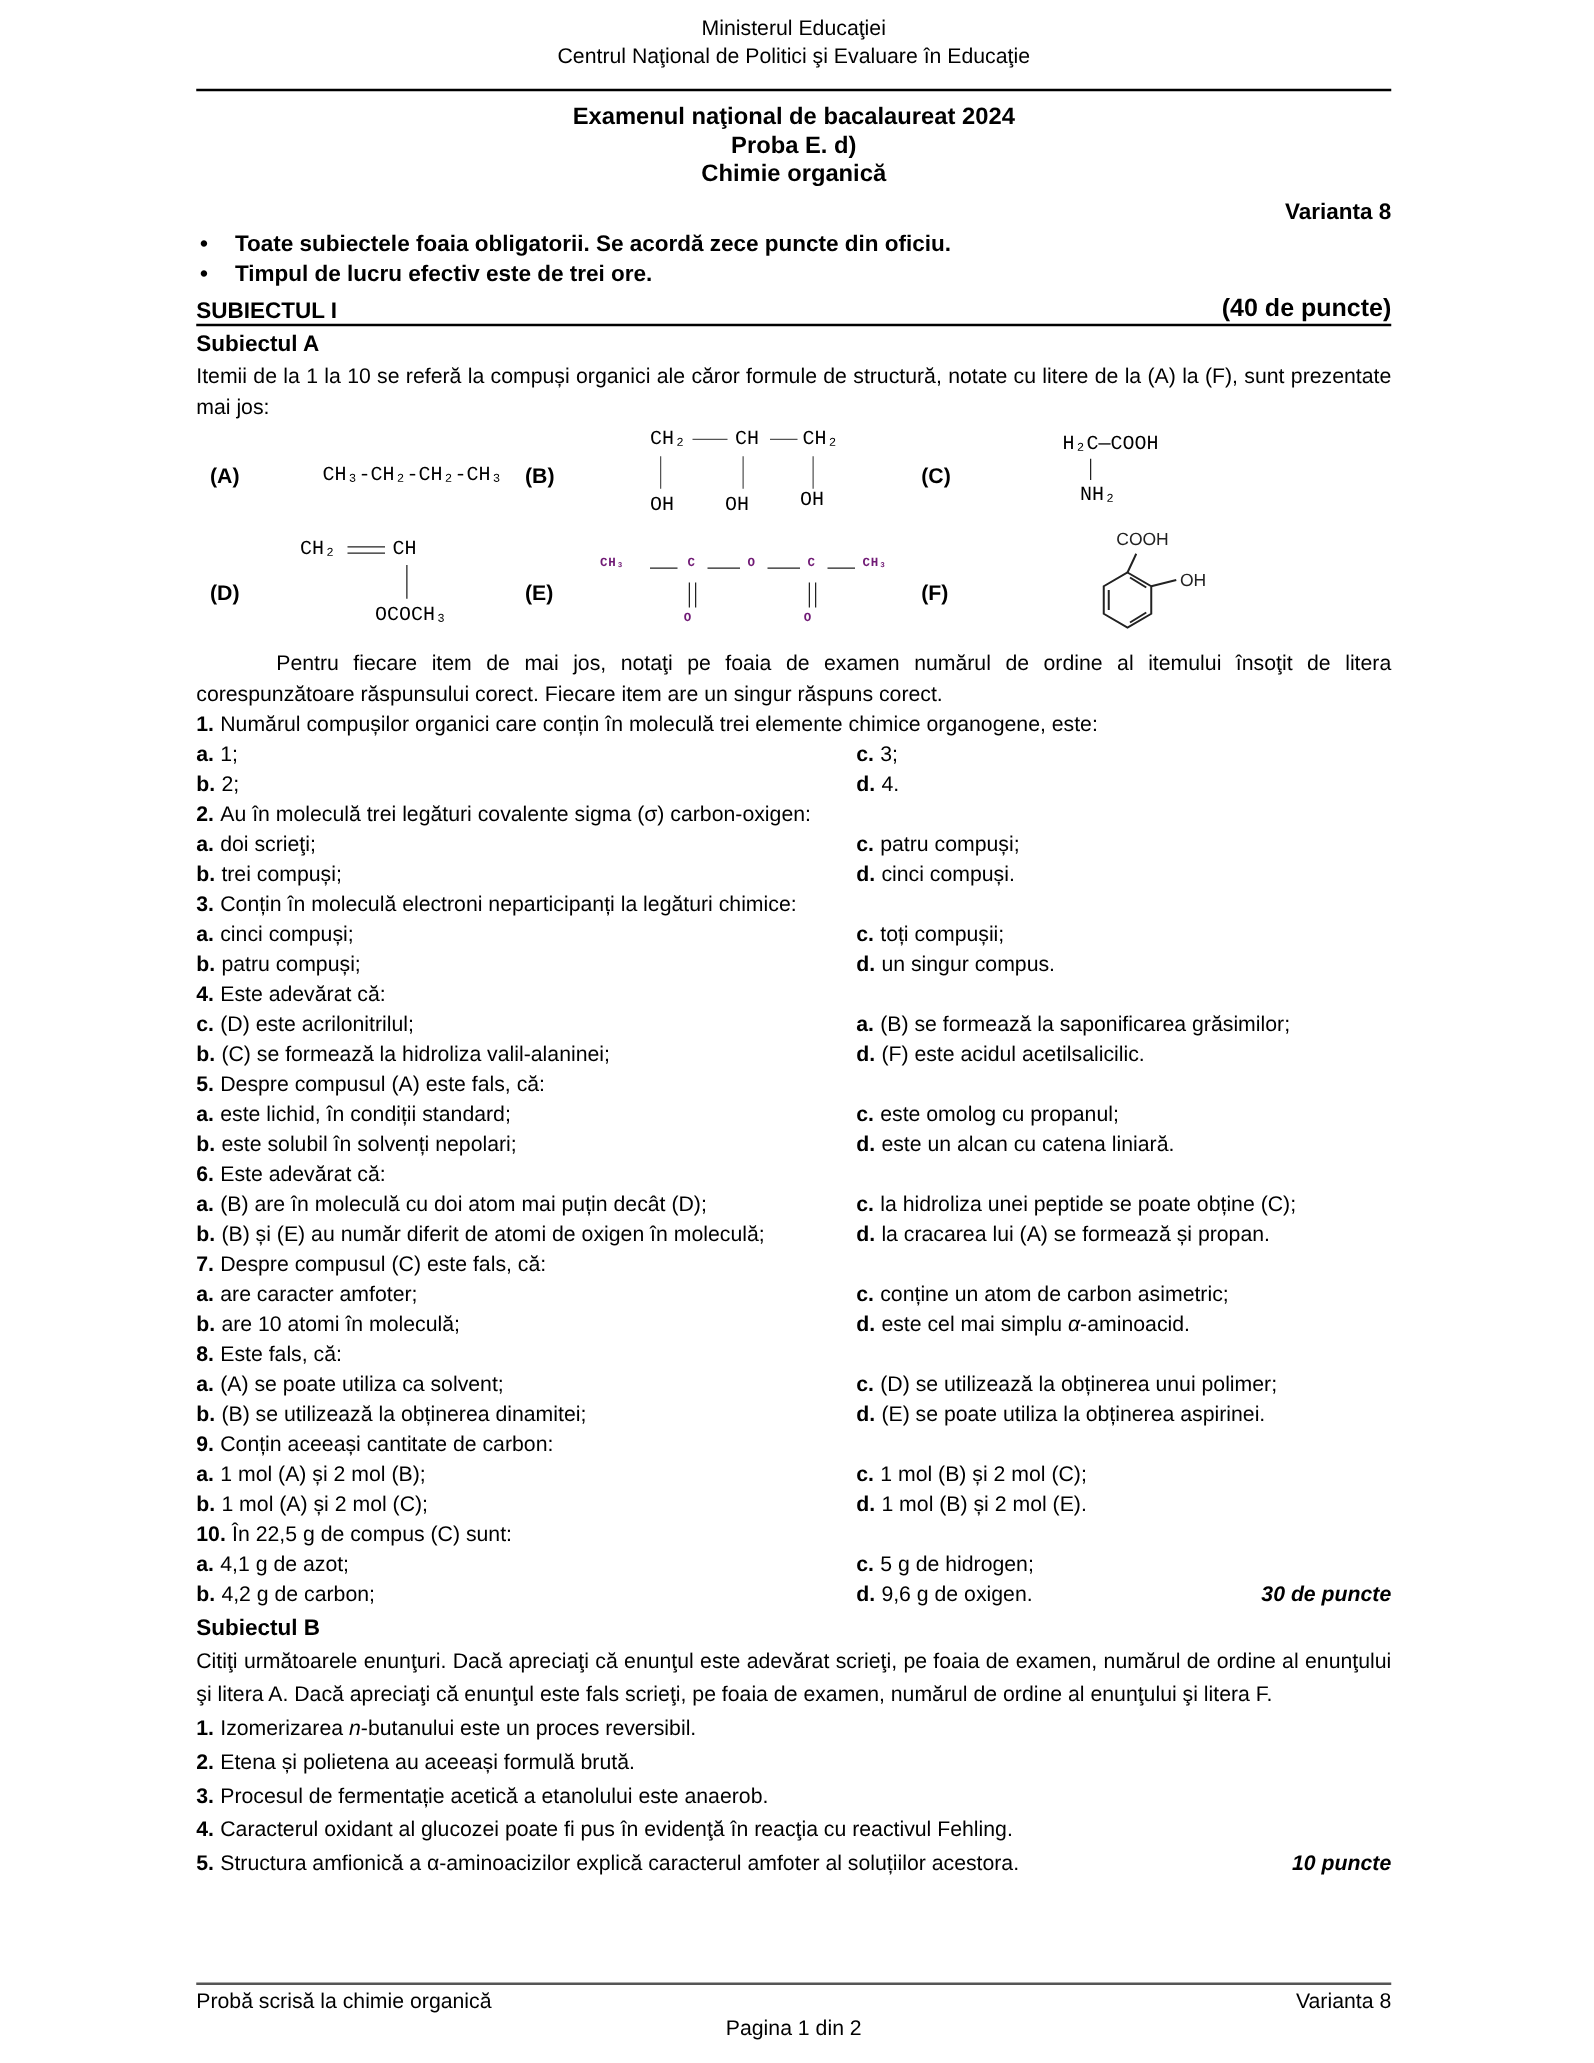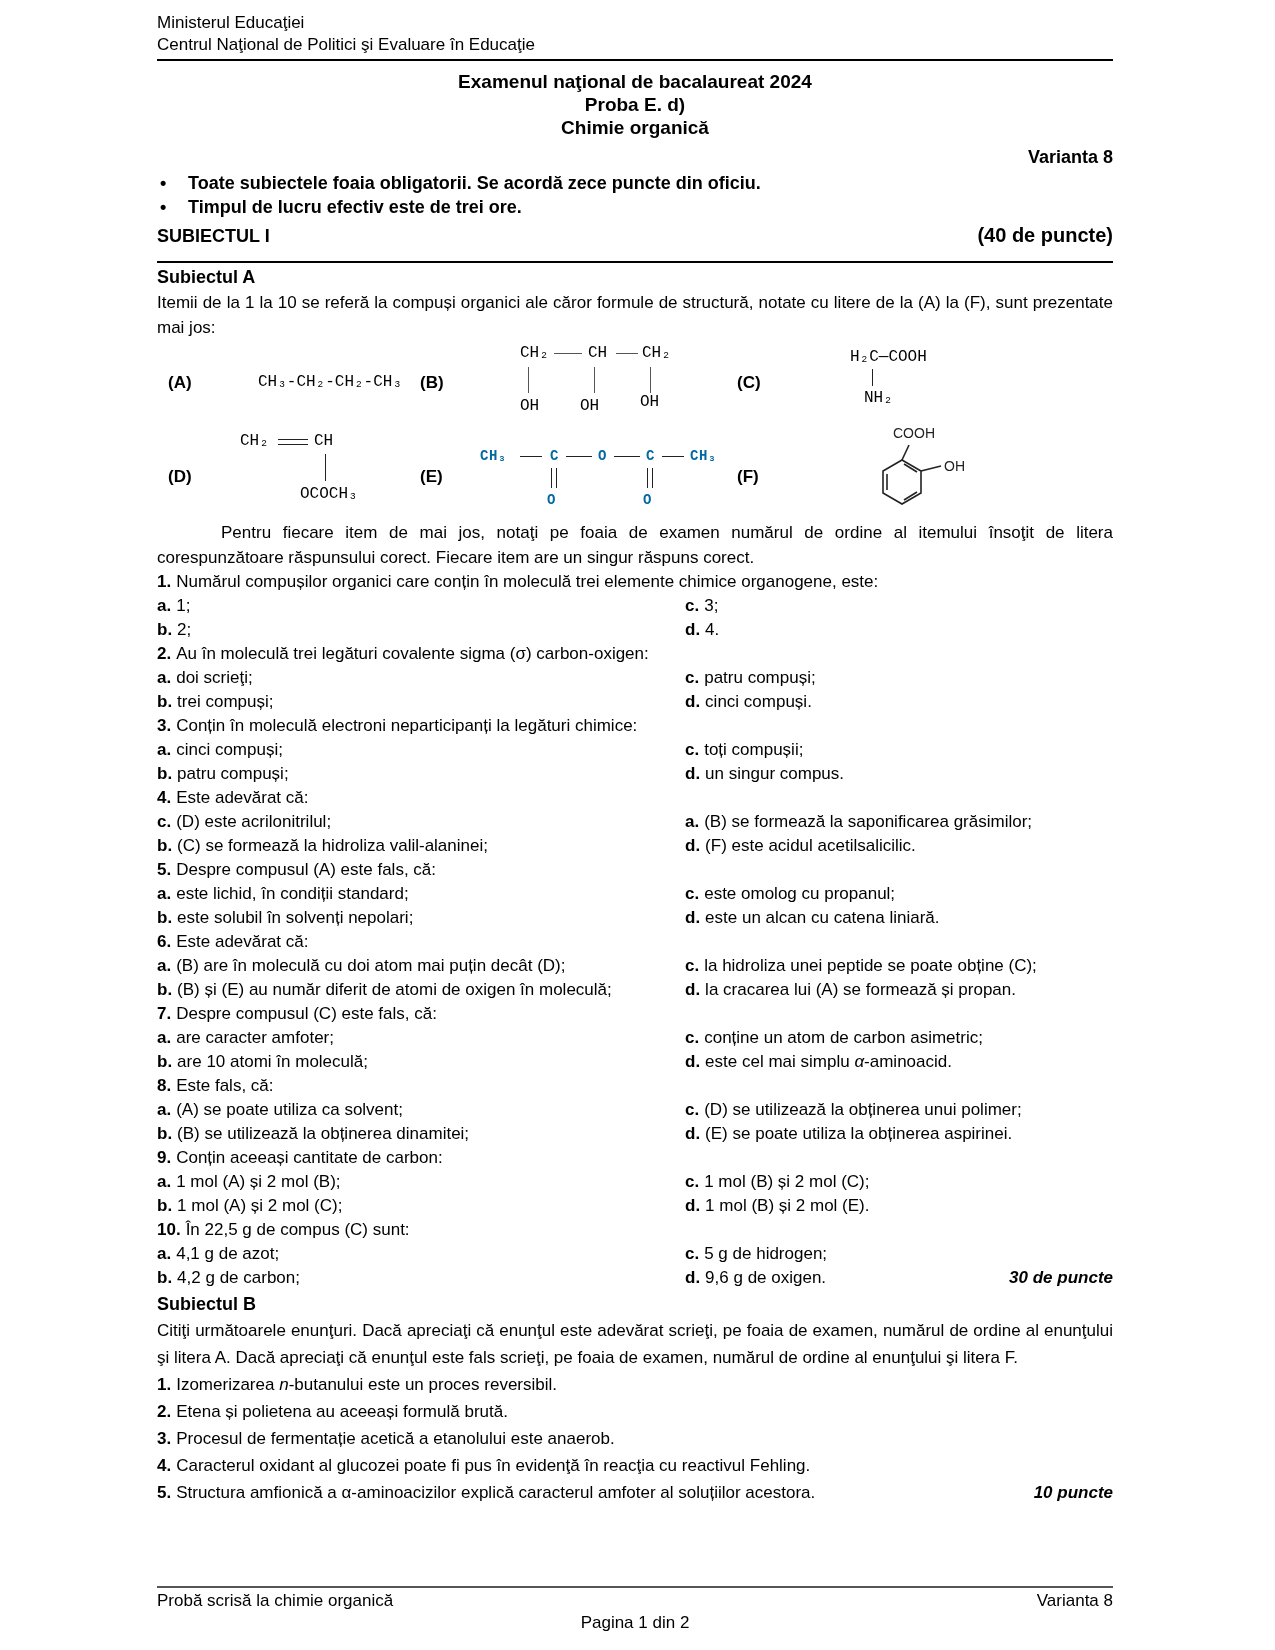--- a/index.html
+++ b/index.html
@@ -2,47 +2,47 @@
 <html lang="ro"><head>
 <meta charset="utf-8">
 <style>
   html,body{margin:0;padding:0;background:#fff;}
   body{
     width:1275px;height:1650px;position:relative;overflow:hidden;
     color:#000;font-family:"Liberation Sans","DejaVu Sans",sans-serif;font-size:17px;
   }
   .content{position:relative;margin-left:157px;width:956px;}
   
-  .hdr{text-align:left;padding-top:12px;line-height:22px;border-bottom:2px solid #000;padding-bottom:3px;}
+  .hdr{text-align:center;padding-top:12px;line-height:22px;border-bottom:2px solid #000;padding-bottom:15px;}
   
   .titleblock{text-align:center;font-weight:bold;font-size:19px;line-height:23px;margin-top:9px;}
   .variant{font-weight:bold;font-size:18px;text-align:right;margin-top:7px;line-height:22px;}
   .notices{margin-top:3px;}
   .notice{display:flex;font-weight:bold;font-size:18px;line-height:24px;}
   .notice .bul{width:28px;padding-left:3px;}
   
   .sec1row{display:flex;justify-content:space-between;align-items:flex-end;
-    font-weight:bold;border-bottom:2px solid #000;margin-top:5px;padding-bottom:14px;}
+    font-weight:bold;border-bottom:2px solid #000;margin-top:5px;padding-bottom:0;}
   .sec1row .sh{font-size:18px;}
   .sec1row .sp{font-size:20px;}
   .subhead{font-weight:bold;font-size:18px;line-height:25px;margin-top:2px;}
   .para{text-align:justify;line-height:25px;}
   .para.indent{text-indent:64px;}
   
   .structs{position:relative;height:180px;}
   .structs .lbl{position:absolute;font-weight:bold;font-size:17px;}
   .chem{position:absolute;}
   .serif{font-family:"Liberation Serif","DejaVu Serif",serif;font-size:16px;}
   .sans{font-size:16px;}
   .atom{position:absolute;white-space:nowrap;font-family:Liberation Mono, monospace;}
   .hline{position:absolute;border-top:1.6px solid #555;}
   .hline.dark{border-top-color:#222;}
   .vline{position:absolute;border-left:1.4px solid #555;}
   .vline.dark{border-left-color:#222;}
-  .chemE{font-weight:bold;font-size:14px;color:#0369a1;}
+  .chemE{font-weight:bold;font-size:10px;color:#701a75;}
   .chemE .atom{letter-spacing:0.5px;}
   
   .qarea{line-height:24px;}
   .stem b{margin-right:5px;}
   .optrow{display:grid;grid-template-columns:528px auto;}
   .opt b{margin-right:5px;}
   .opt .pts, .pts{font-weight:bold;font-style:italic;}
   .sb{display:flex;justify-content:space-between;}
   
   .bintro{text-align:justify;line-height:27px;}

